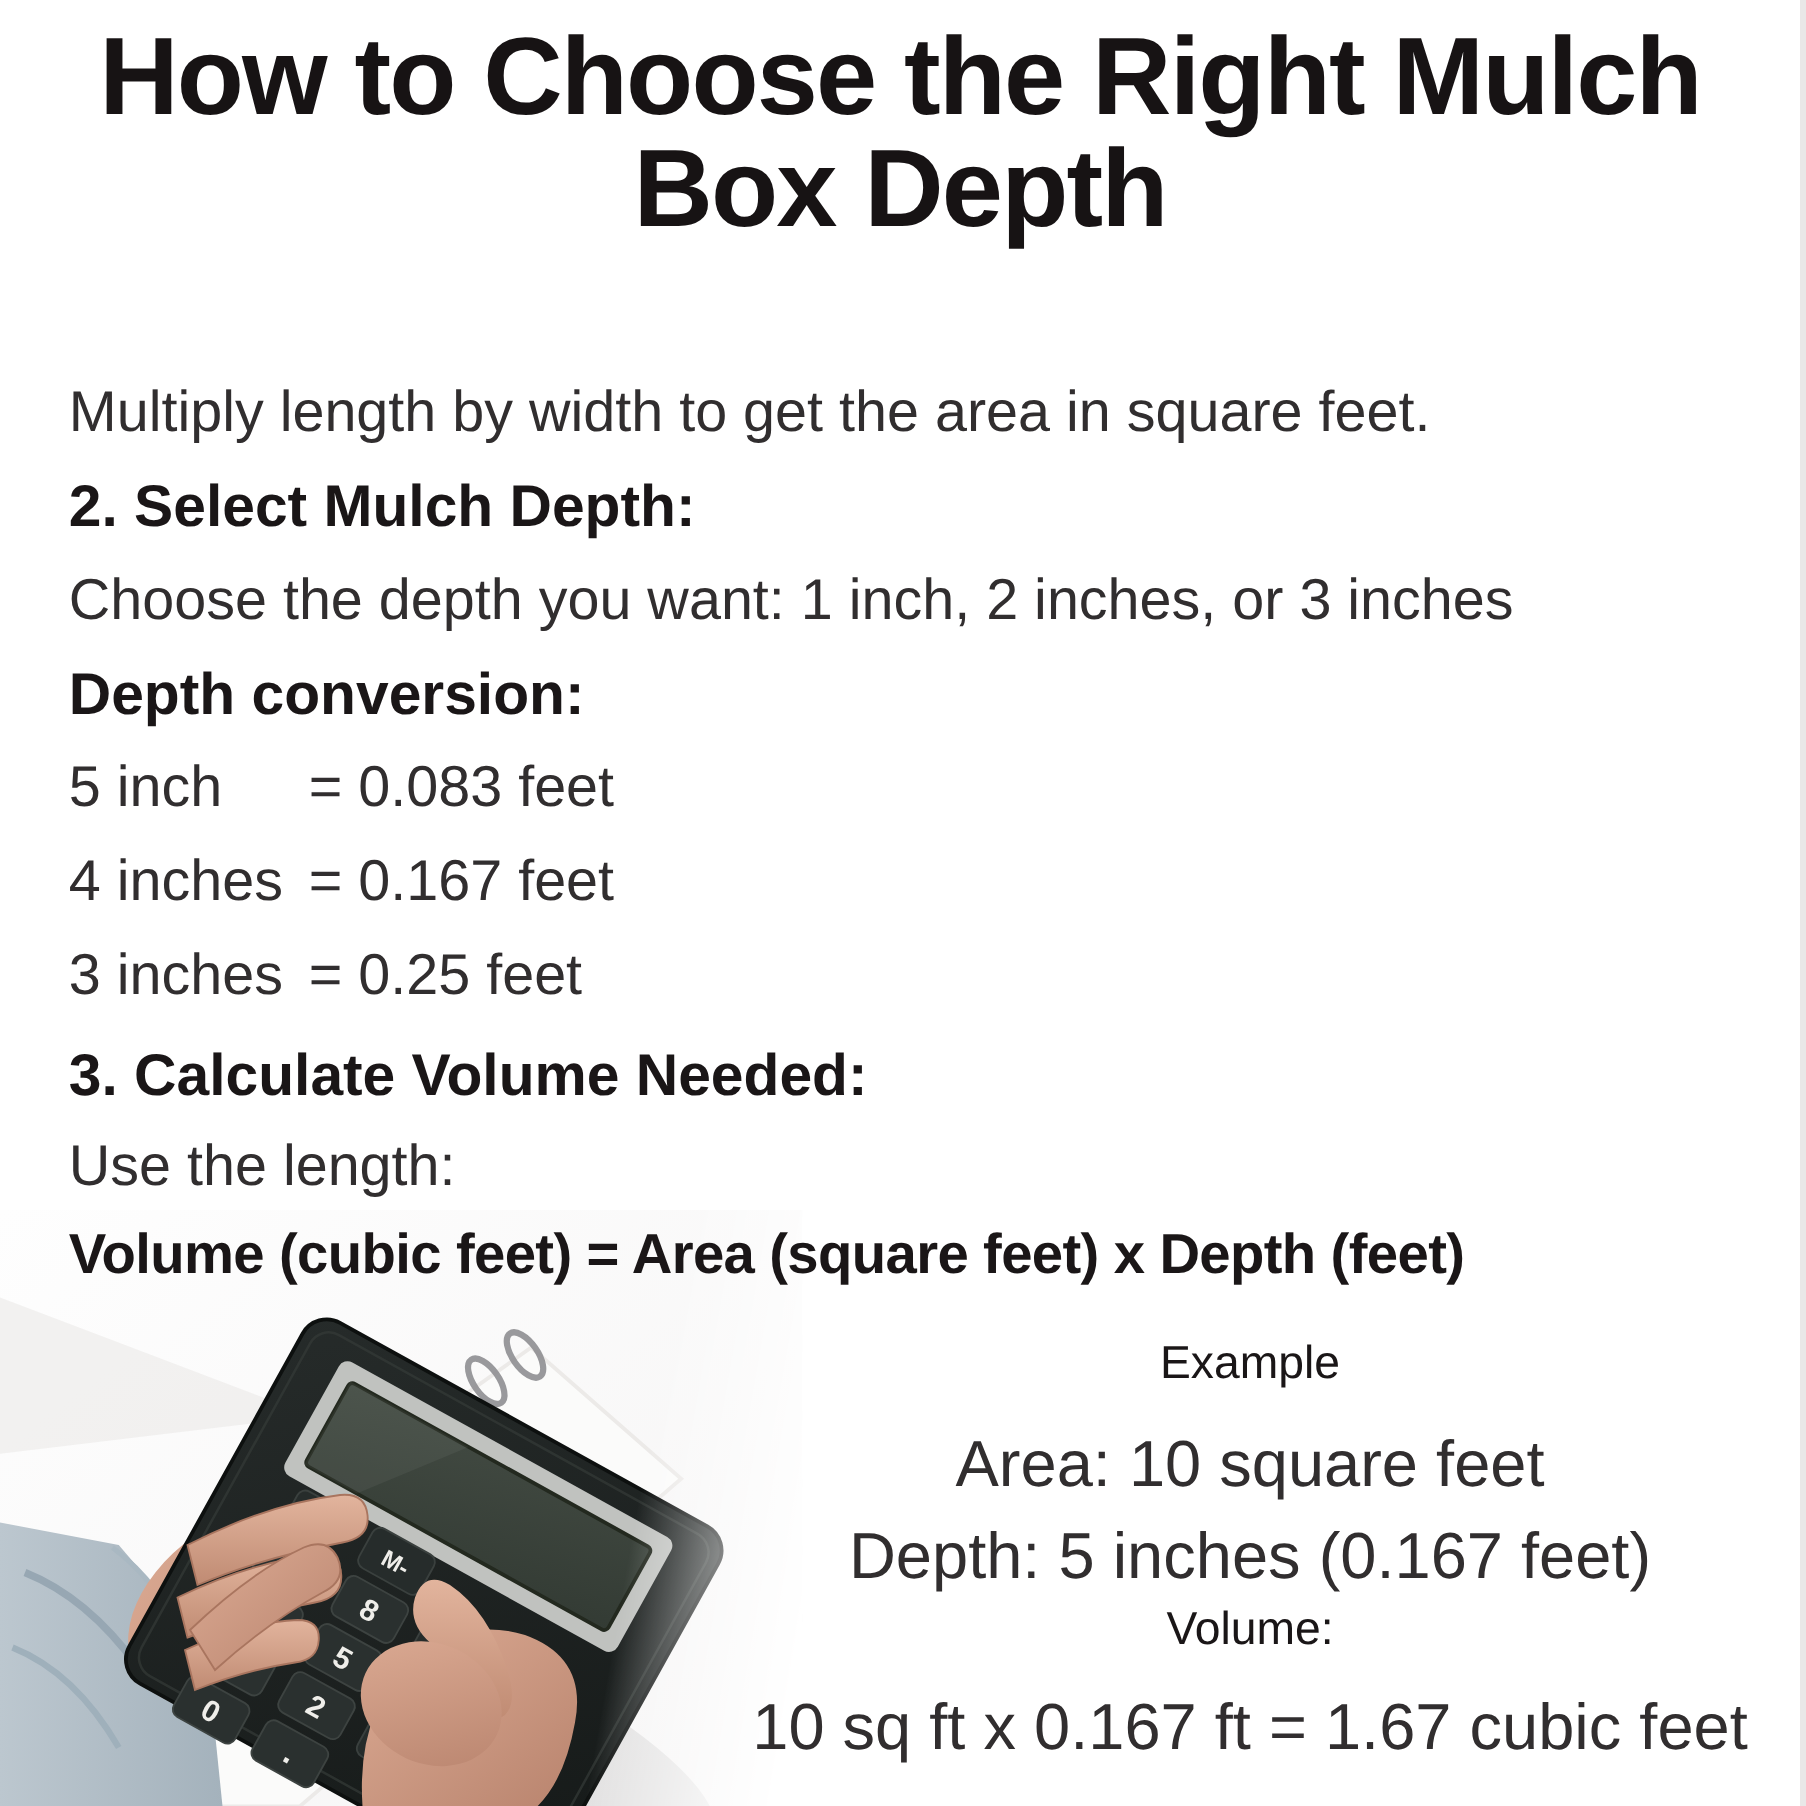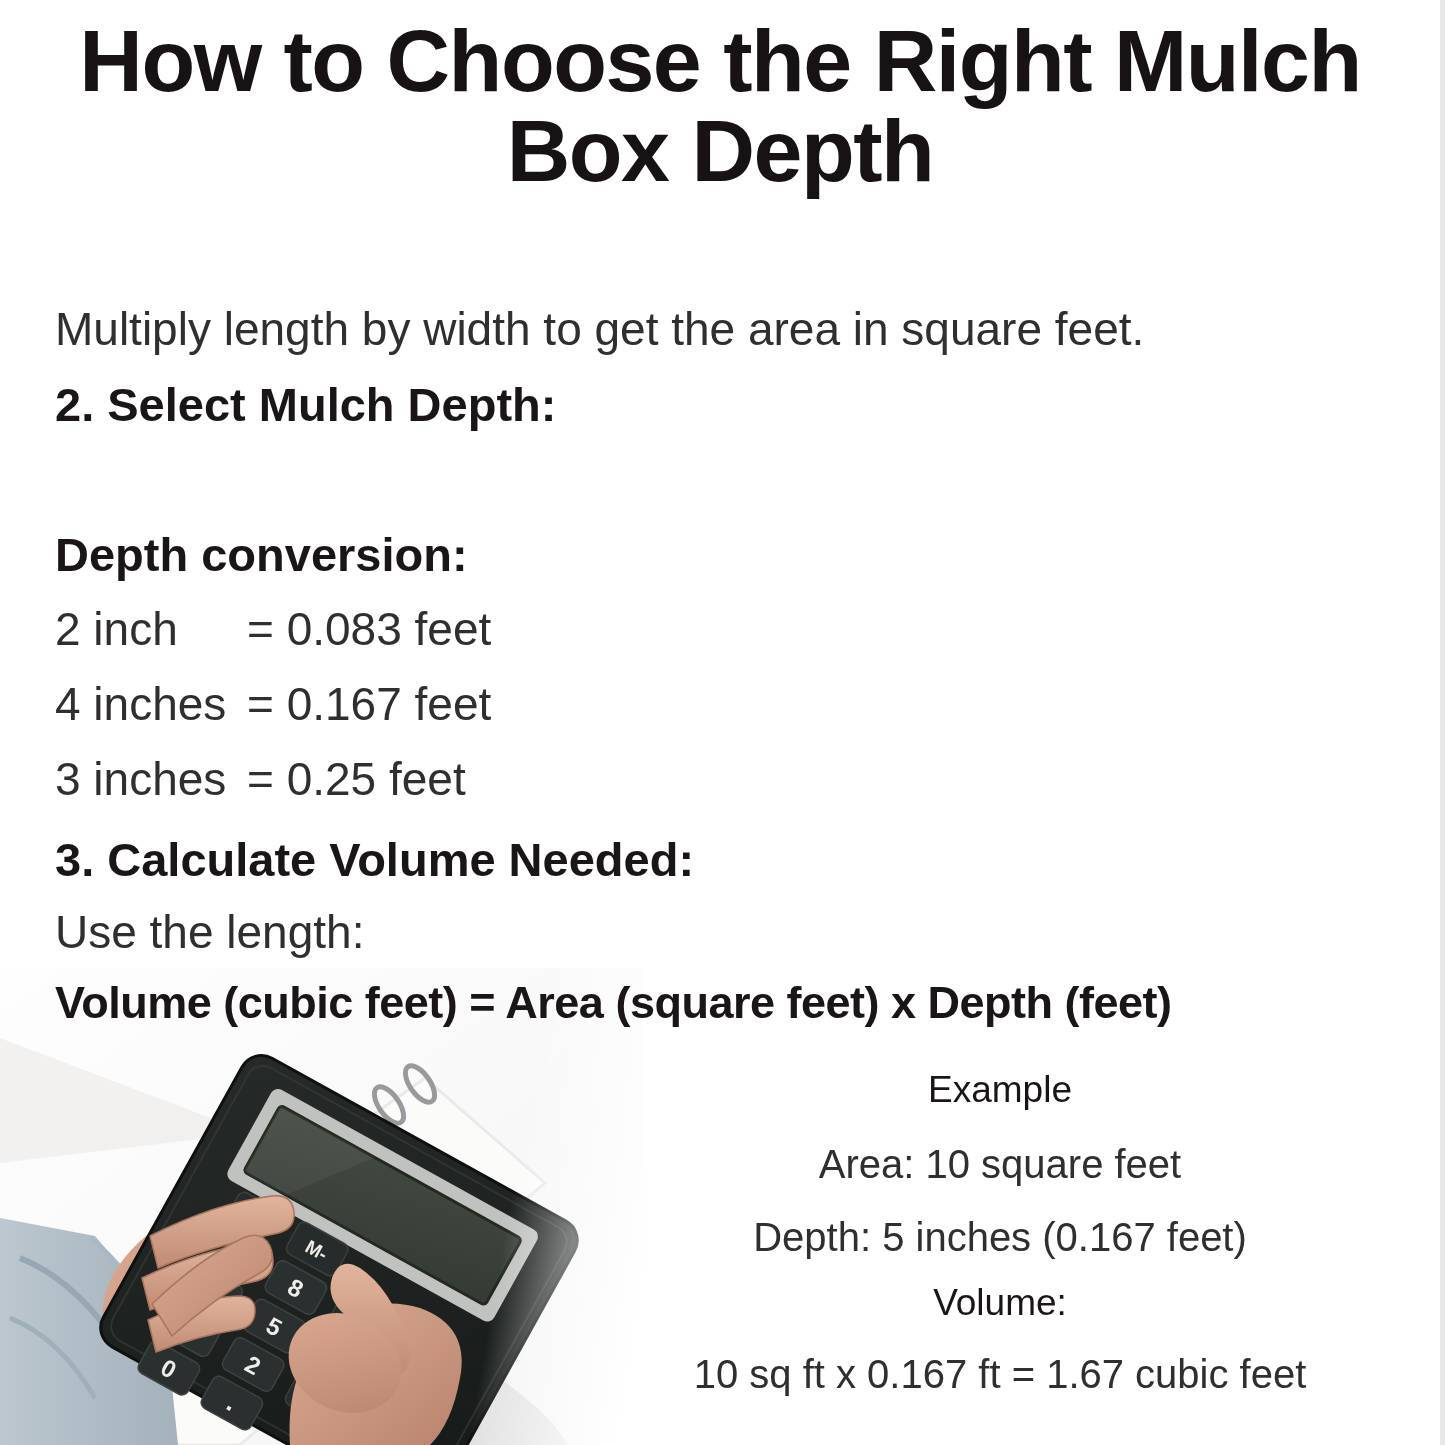--- a/index.html
+++ b/index.html
@@ -17,45 +17,46 @@
     font-size:88px;line-height:90px;letter-spacing:-1.5px;
     color:#171314;z-index:3;
   }
   .line{position:absolute;white-space:nowrap;z-index:3;left:55px;}
   .bold{font-weight:bold;font-size:47px;color:#1a1617;}
   .reg{font-size:46px;font-weight:normal;color:#312e2f;}
   .formula{font-weight:bold;font-size:45px;letter-spacing:-0.5px;color:#1a1617;}
   .conv-label{display:inline-block;width:192px;}
   .ex{position:absolute;left:600px;width:800px;text-align:center;white-space:nowrap;z-index:3;}
   .ex-bold{font-weight:normal;font-size:37px;color:#1a1617;}
-  .ex-reg{font-size:40px;color:#312e2f;}
+  .ex-reg{font-size:52px;color:#312e2f;}
   .photo{
     position:absolute;left:0;top:968px;width:642px;height:477px;z-index:1;
     -webkit-mask-image:linear-gradient(100deg,#000 76%,rgba(0,0,0,0) 97%);
     mask-image:linear-gradient(100deg,#000 76%,rgba(0,0,0,0) 97%);
   }
 </style>
 </head>
 <body>
 
 <div class="canvas">
 
   <div class="title">
     <div>How to Choose the Right Mulch</div>
     <div>Box Depth</div>
   </div>
 
   <div class="line reg" style="top:302px">Multiply length by width to get the area in square feet.</div>
 
   <div class="line bold" style="top:377px">2. Select Mulch Depth:</div>
+  <div class="line reg" style="top:452px">Choose the depth you want: 1 inch, 2 inches, or 3 inches</div>
 
   <div class="line bold" style="top:527px">Depth conversion:</div>
 
   <div class="line reg" style="top:602px">
-    <span class="conv-label">2 inch</span><span>= 0.083 feet</span>
+    <span class="conv-label">5 inch</span><span>= 0.083 feet</span>
   </div>
   <div class="line reg" style="top:677px">
     <span class="conv-label">4 inches</span><span>= 0.167 feet</span>
   </div>
   <div class="line reg" style="top:752px">
     <span class="conv-label">3 inches</span><span>= 0.25 feet</span>
   </div>
 
   <div class="line bold" style="top:832px">3. Calculate Volume Needed:</div>
   <div class="line reg" style="top:905px">Use the length:</div>

